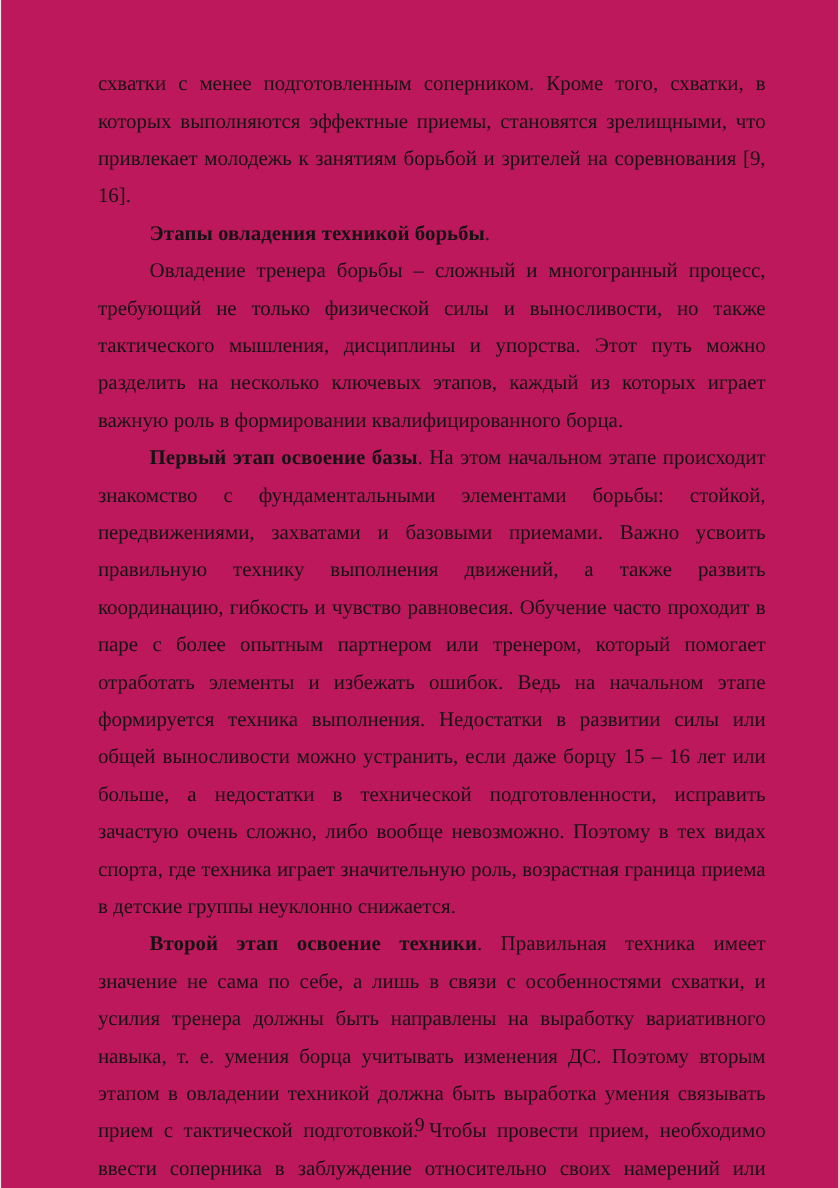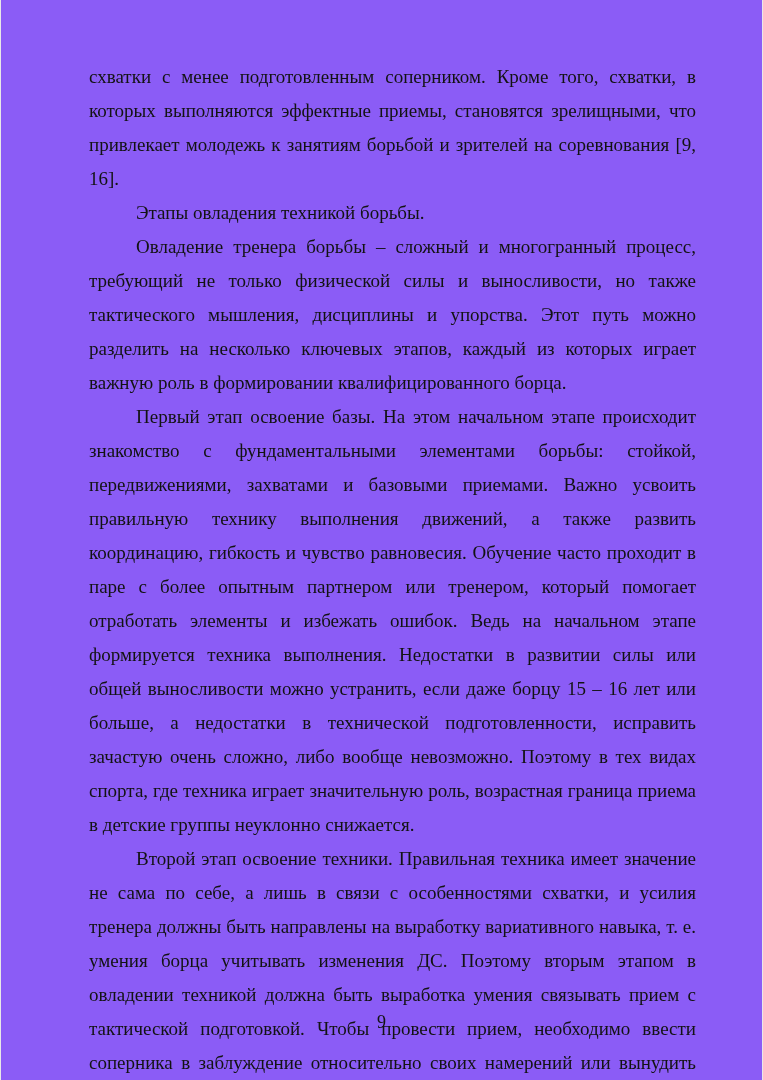--- a/index.html
+++ b/index.html
@@ -4,21 +4,21 @@
 <style>
   html, body {
     margin: 0;
     padding: 0;
     background: #ffffff;
   }
   .doc-page {
     position: relative;
     width: 763px;
     height: 1080px;
-    background: #8b5cf6;
+    background: #be185d;
     color: #131313;
     font-family: "Liberation Serif", "DejaVu Serif", serif;
     overflow: hidden;
     box-sizing: border-box;
     border-left: 1px solid #e8e8e8;
     border-right: 1px solid #e8e8e8;
   }
   .text-block {
     position: absolute;
     top: 60px;
@@ -31,21 +31,21 @@
   }
   .para {
     margin: 0;
     padding: 0;
     text-indent: 47px;
   }
   .para.no-indent {
     text-indent: 0;
   }
   .para b {
-    font-weight: normal;
+    font-weight: bold;
   }
   .page-number {
     position: absolute;
     top: 1010px;
     left: 0;
     width: 100%;
     text-align: center;
     font-size: 18px;
     line-height: 24px;
     color: #131313;

